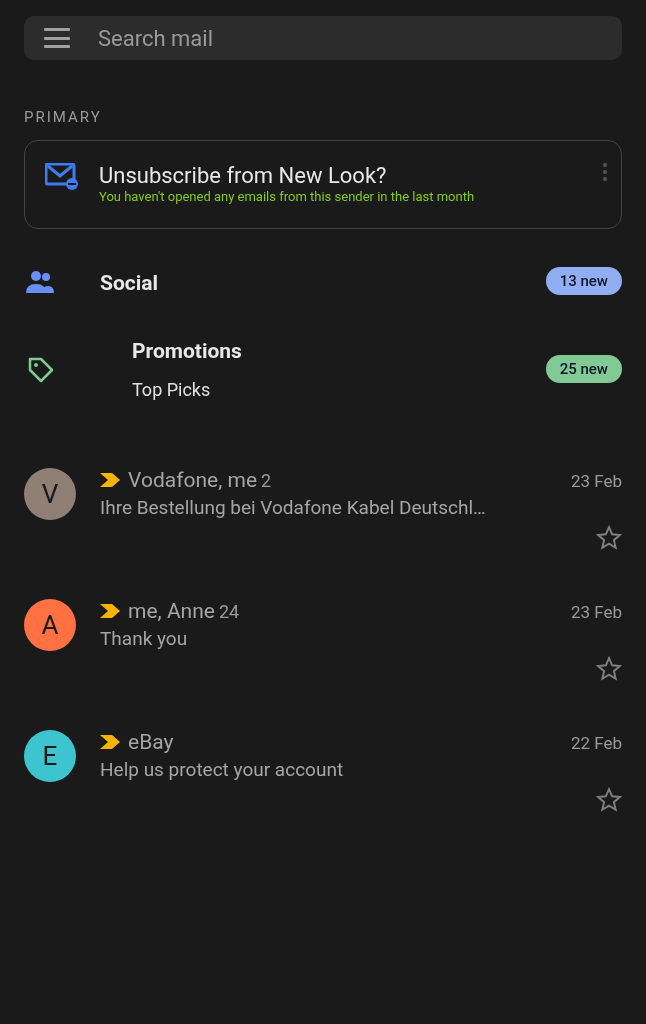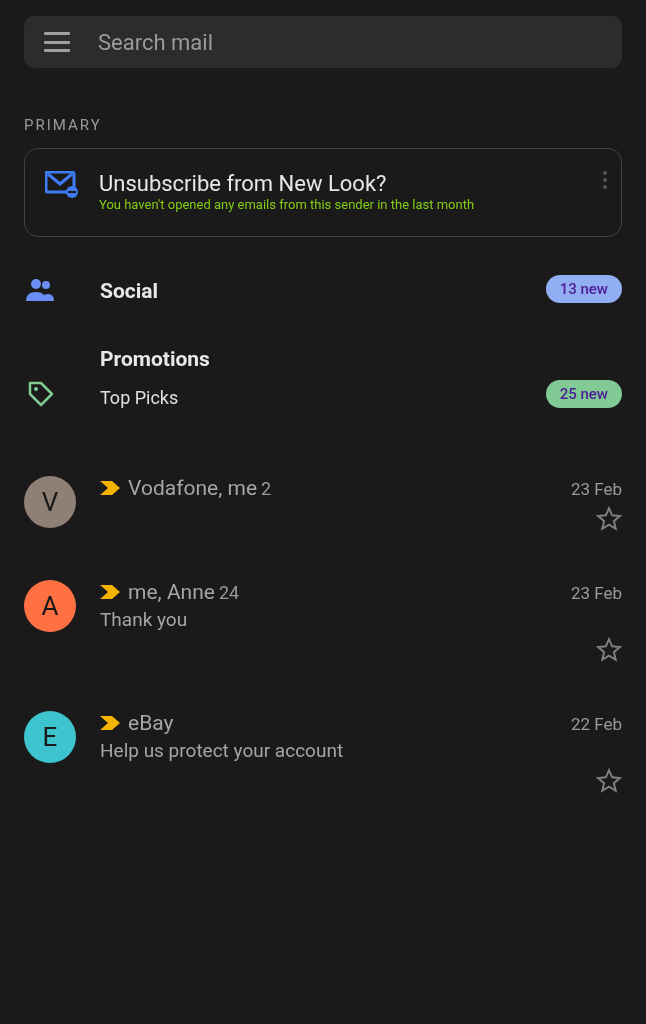--- a/index.html
+++ b/index.html
@@ -8,21 +8,21 @@
     font-family: Roboto, Arial, sans-serif;
     width: 646px;
     height: 1024px;
     overflow: hidden;
     color: #e0e0e0;
   }
   .search-bar {
     margin: 16px 24px;
     background: #2c2c2c;
     border-radius: 10px;
-    height: 52px;
+    height: 44px;
     display: flex;
     align-items: center;
     padding: 0 20px;
   }
   .menu-icon {
     width: 26px;
     height: 20px;
     display: flex;
     flex-direction: column;
     justify-content: space-between;
@@ -110,21 +110,21 @@
     color: #e0e0e0;
     font-size: 18px;
     font-weight: 400;
     margin-top: 16px;
   }
   .badge {
     font-size: 15px;
     font-weight: 500;
     padding: 5px 14px;
     border-radius: 16px;
-    color: #4c1d95;
+    color: #0f172a;
   }
   .badge-blue { background: #91aef2; }
   .badge-green { background: #81c995; }
   .email-row {
     display: flex;
     padding: 20px 24px 0;
     align-items: flex-start;
   }
   .avatar {
     width: 52px;
@@ -210,21 +210,21 @@
       <path d="M0 24 Q0 15 10 15 Q20 15 20 24 Z" fill="#6b8ef5"></path>
       <path d="M16 24 Q16 17 22 17 Q28 17 28 24 Z" fill="#6b8ef5"></path>
     </svg>
   </div>
   <div class="cat-text">
     <div class="cat-title">Social</div>
   </div>
   <div class="badge badge-blue">13 new</div>
 </div>
 
-<div class="cat-row promotions-block" style="align-items:flex-end;">
+<div class="cat-row promotions-block" style="align-items:center;gap:32px;">
   <div class="cat-icon" style="margin-top:2px;">
     <svg width="28" height="28" viewBox="0 0 28 28">
       <path d="M3 3 L14 3 L25 14 L14 25 L3 14 Z" fill="none" stroke="#81c995" stroke-width="2.5" stroke-linejoin="round"></path>
       <circle cx="9" cy="9" r="2" fill="#81c995"></circle>
     </svg>
   </div>
   <div class="cat-text">
     <div class="cat-title">Promotions</div>
     <div class="cat-sub">Top Picks</div>
   </div>
@@ -237,20 +237,21 @@
     <div class="email-top">
       <span class="marker">
         <svg width="20" height="14" viewBox="0 0 20 14">
             <path d="M0 0 L12 0 L20 7 L12 14 L0 14 L8 7 Z" fill="#f4b400"></path>
           </svg>
       </span>
       <span class="sender">Vodafone, me</span>
       <span class="count">2</span>
       <span class="date">23 Feb</span>
     </div>
+    <div class="subject">Ihre Bestellung bei Vodafone Kabel Deutschl…</div>
     <div class="star-row">
       <span>
         <svg width="26" height="26" viewBox="0 0 24 24">
             <path d="M12 2 L14.9 8.6 L22 9.3 L16.5 14 L18.2 21 L12 17.3 L5.8 21 L7.5 14 L2 9.3 L9.1 8.6 Z" fill="none" stroke="#808080" stroke-width="1.8"></path>
           </svg>
       </span>
     </div>
   </div>
 </div>
 

